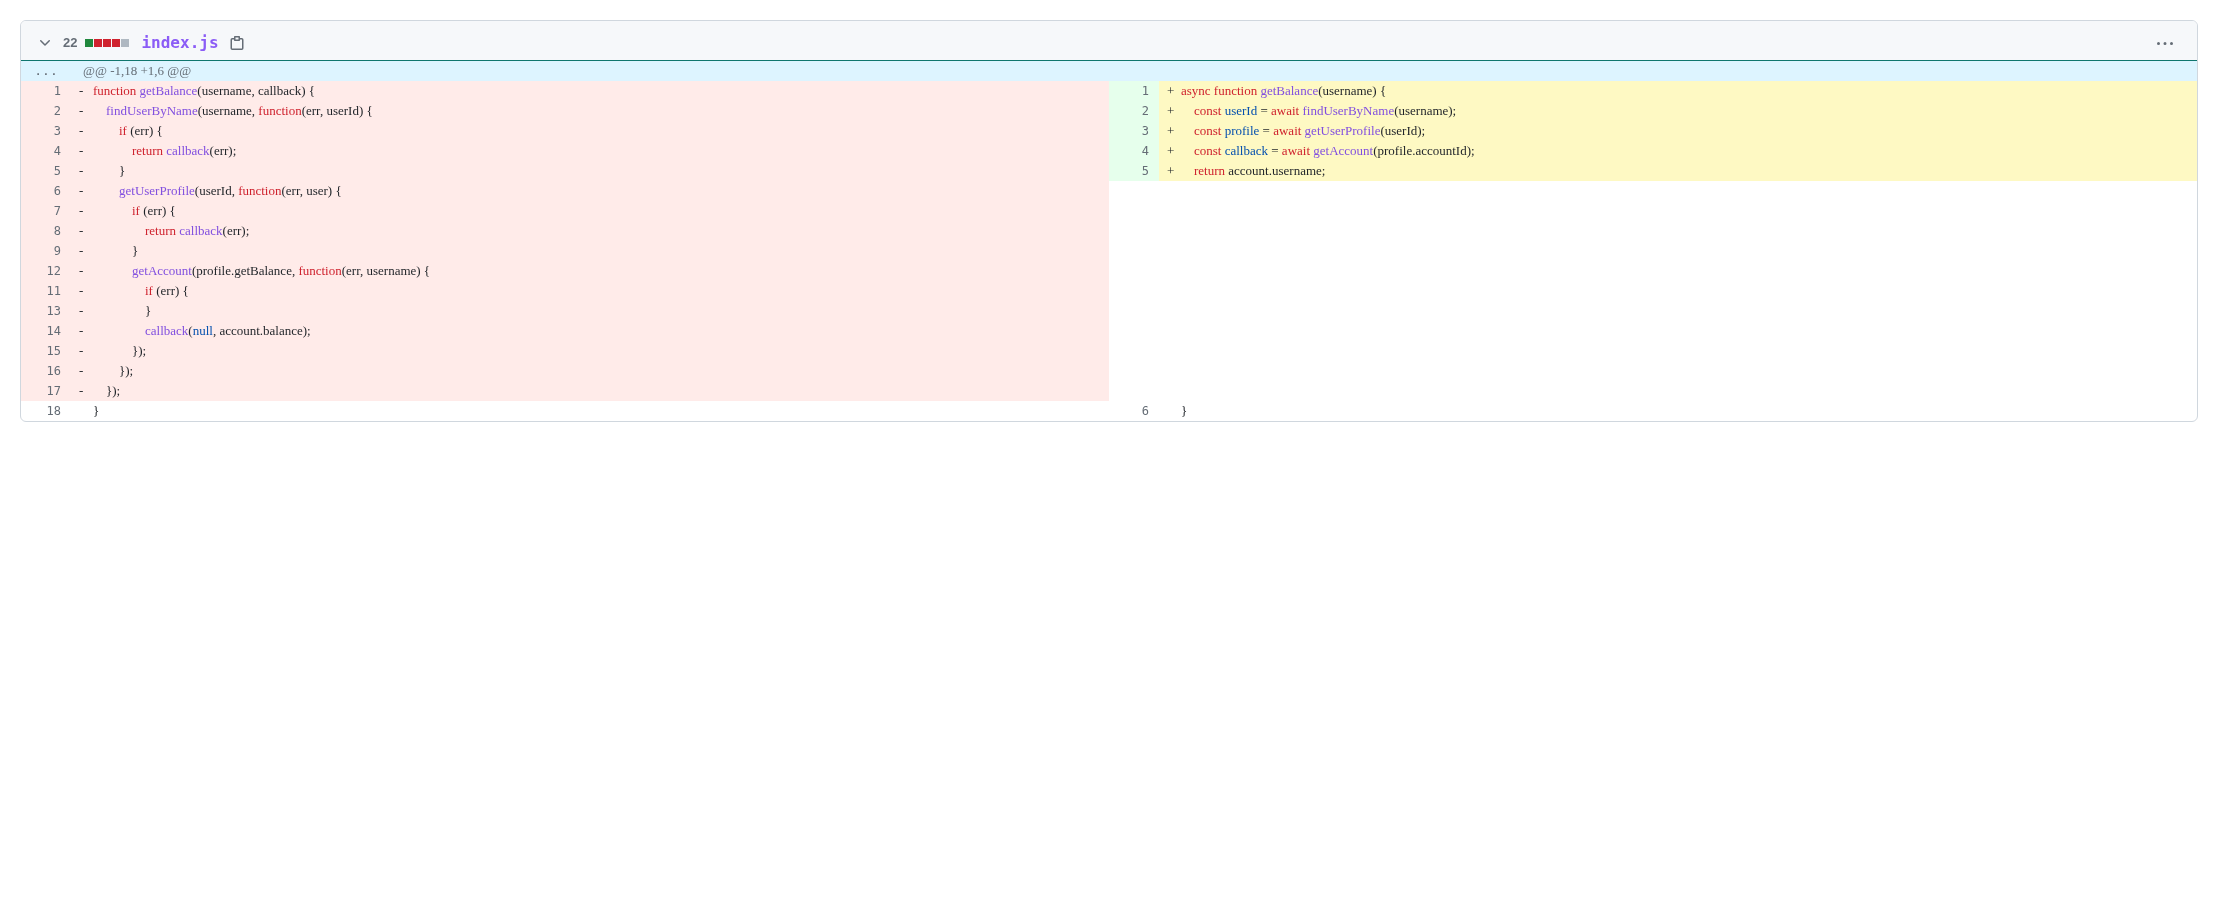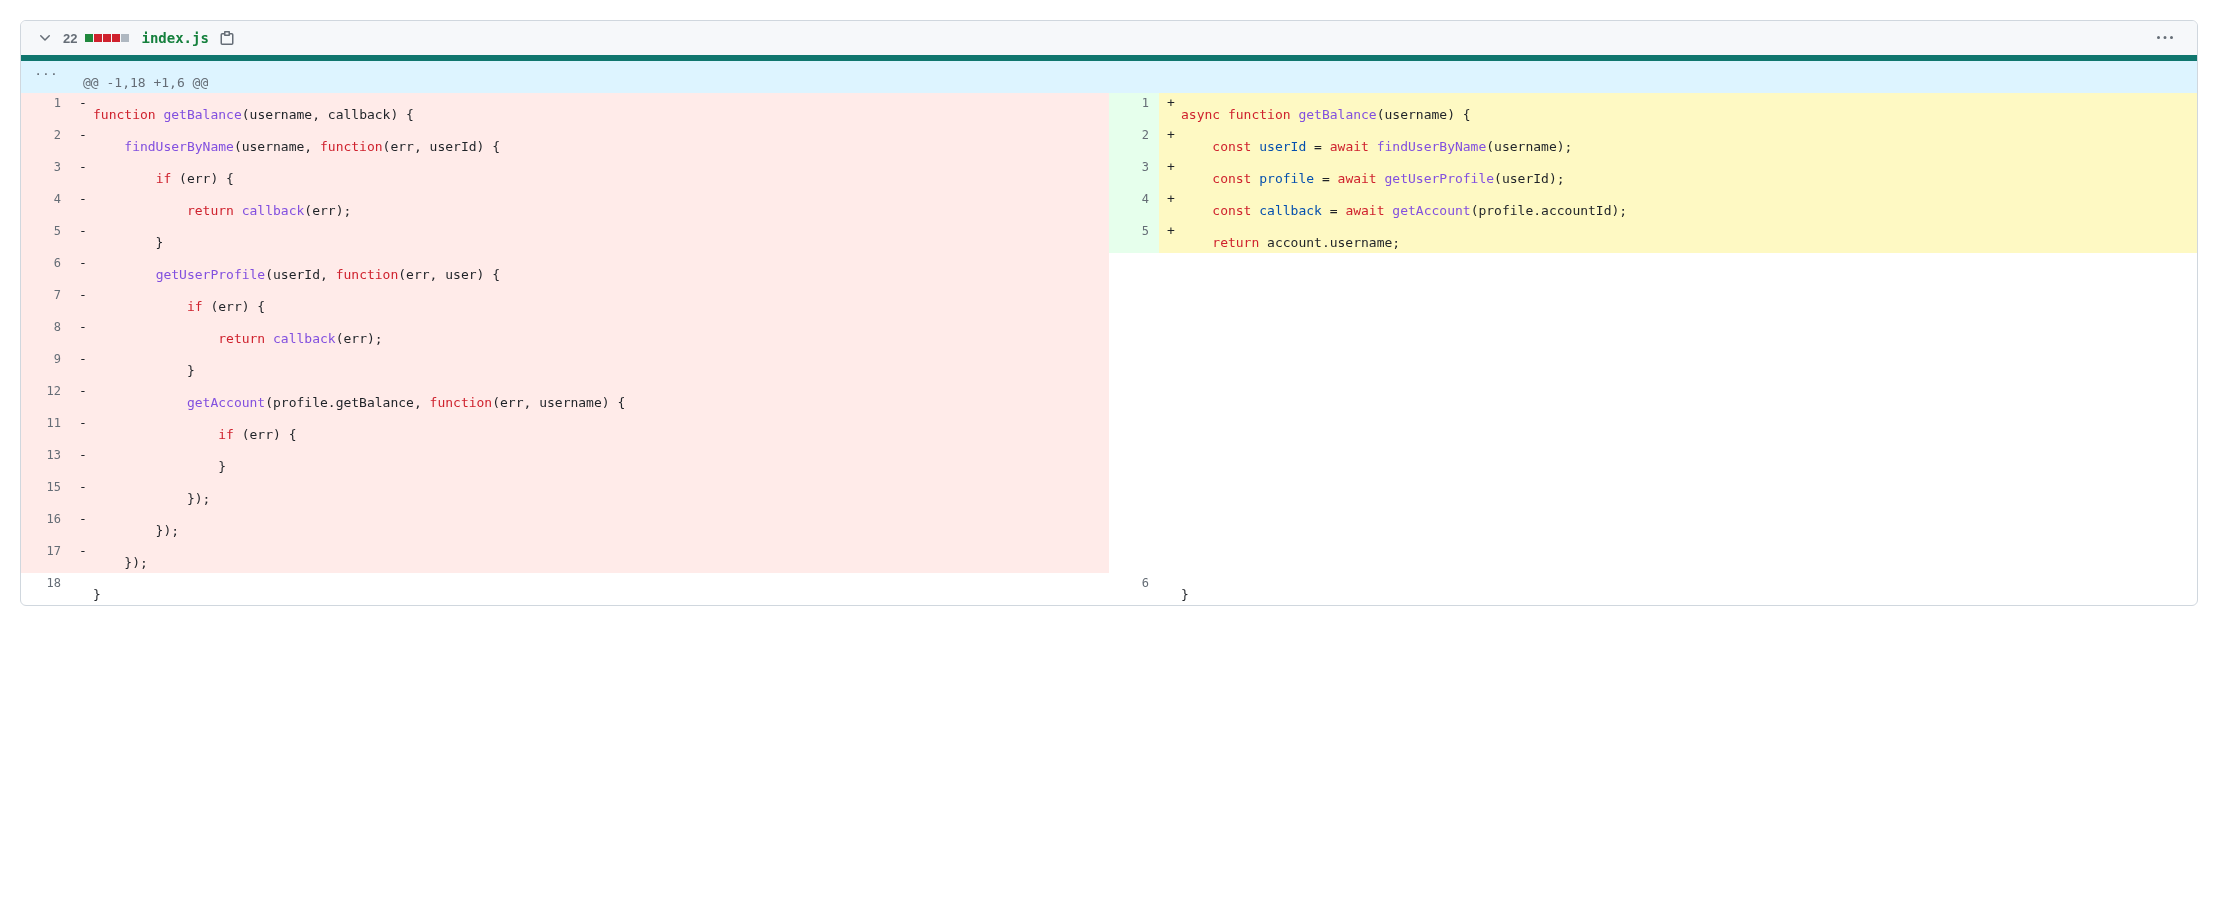--- a/index.html
+++ b/index.html
@@ -11,25 +11,25 @@
     background: #ffffff;
     color: #1f2328;
   }
   .diff-container {
     border: 1px solid #d0d7de;
     border-radius: 6px;
     overflow: hidden;
   }
   .file-header {
     display: flex;
-    align-items: center;
+    align-items: flex-end;
     justify-content: space-between;
     padding: 8px 16px;
     background: #f6f8fa;
-    border-bottom: 6px solid #0f766e;
+    border-bottom: 1px solid #0f766e;
     min-height: 40px;
   }
   .file-header-left {
     display: flex;
     align-items: center;
     gap: 6px;
   }
   .chevron {
     width: 16px;
     height: 16px;
@@ -53,23 +53,23 @@
   .diffstat-block {
     width: 8px;
     height: 8px;
     display: inline-block;
   }
   .block-add { background: #1f883d; }
   .block-del { background: #cf222e; }
   .block-neutral { background: #afb8c1; }
   .filename {
     font-family: ui-monospace, SFMono-Regular, "SF Mono", Menlo, Consolas, monospace;
-    font-size: 14px;
+    font-size: 16px;
     font-weight: 600;
-    color: #15803d;
+    color: #8b5cf6;
     text-decoration: none;
   }
   .clipboard-btn {
     display: inline-flex;
     align-items: center;
     justify-content: center;
     margin-left: 4px;
     cursor: pointer;
     color: #656d76;
   }
@@ -95,24 +95,25 @@
     text-align: right;
     color: #656d76;
     padding: 0 10px;
     user-select: none;
     font-size: 12px;
     vertical-align: top;
     white-space: nowrap;
   }
   td.code {
     white-space: pre;
-    padding: 12px 10px 0 22px;
+    padding: 0 10px 0 22px;
     vertical-align: top;
     position: relative;
     overflow: hidden;
+    font-family: Liberation Serif, serif;
   }
   td.code::before {
     position: absolute;
     left: 8px;
     top: 0;
   }
   tr.hunk td.lineno,
   tr.hunk td.code {
     background: #ddf4ff;
     color: #656d76;
@@ -250,20 +251,26 @@
           <td class="lineno empty"></td>
           <td class="code empty"></td>
         </tr>
         <tr>
           <td class="lineno del-num">13</td>
           <td class="code del"><span class="pl-s1">                }</span></td>
           <td class="lineno empty"></td>
           <td class="code empty"></td>
         </tr>
         <tr>
+          <td class="lineno del-num">14</td>
+          <td class="code del"><span class="pl-s1">                </span><span class="pl-en">callback</span><span class="pl-s1">(</span><span class="pl-c1">null</span><span class="pl-s1">, account.balance);</span></td>
+          <td class="lineno empty"></td>
+          <td class="code empty"></td>
+        </tr>
+        <tr>
           <td class="lineno del-num">15</td>
           <td class="code del"><span class="pl-s1">            });</span></td>
           <td class="lineno empty"></td>
           <td class="code empty"></td>
         </tr>
         <tr>
           <td class="lineno del-num">16</td>
           <td class="code del"><span class="pl-s1">        });</span></td>
           <td class="lineno empty"></td>
           <td class="code empty"></td>

